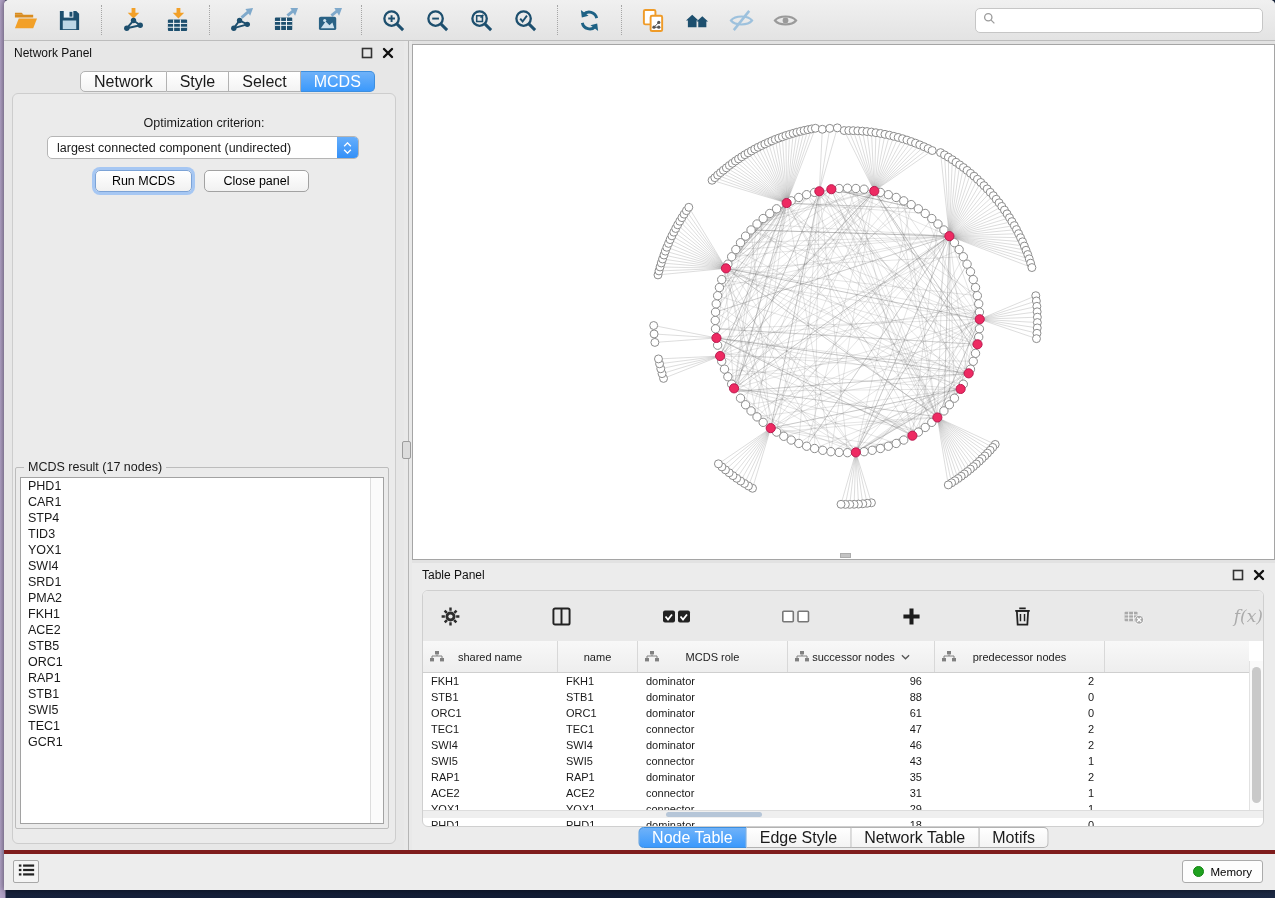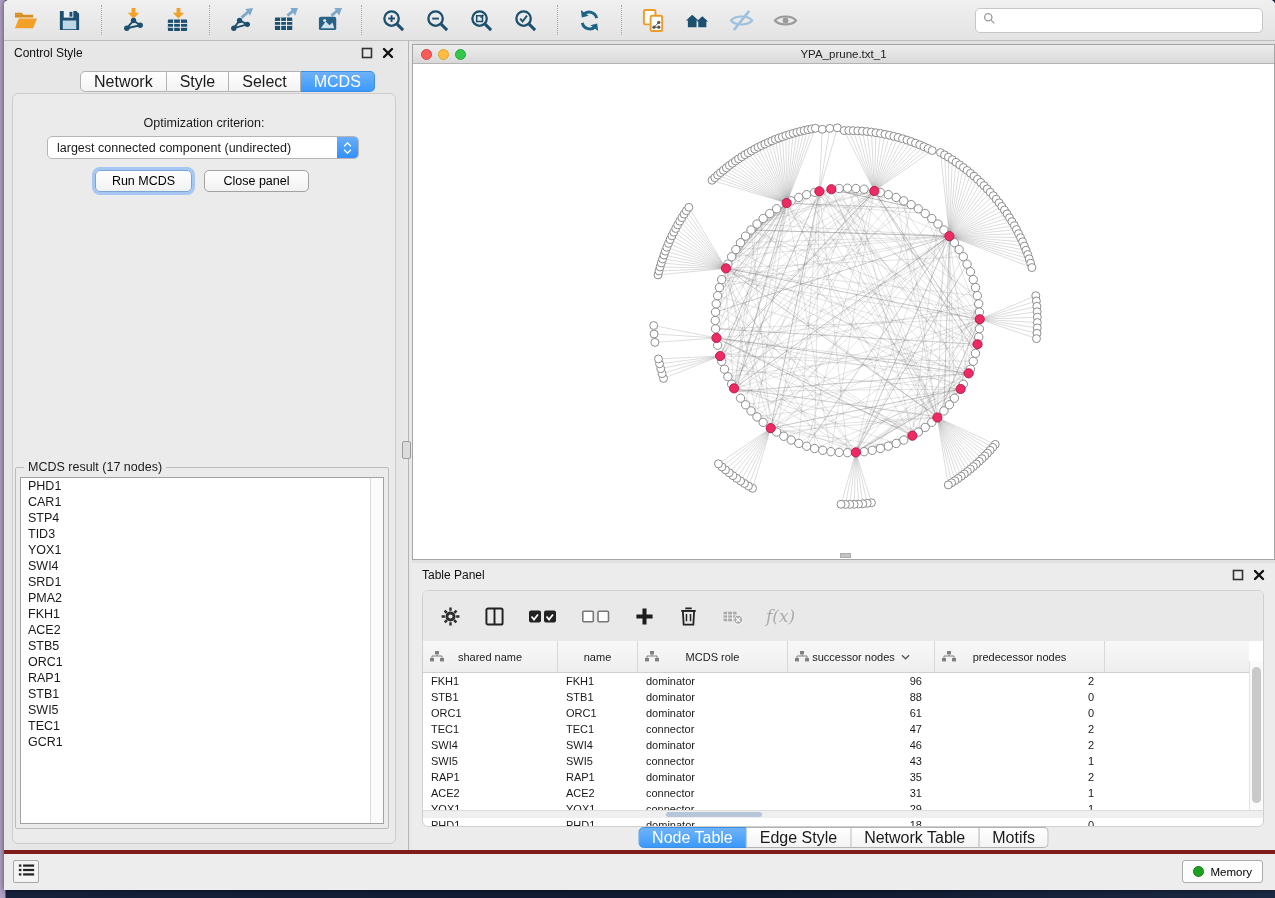--- a/index.html
+++ b/index.html
@@ -79,21 +79,21 @@
   #net-title { position:absolute; left:0; right:0; text-align:center; font-size:11.5px; color:#222; }
   #net-canvas { position:absolute; left:0; right:0; top:19px; bottom:0; background:#fff; overflow:hidden; }
   #net-svg { position:absolute; left:0; top:0; width:100%; height:100%; }
   #net-hthumb { position:absolute; bottom:1px; left:427px; width:11px; height:5px; background:#c3c3c3; border:1px solid #adadad; }
 
   
   #table-panel { position:absolute; left:0; top:522px; right:0; bottom:0; background:#ececec; }
   #tp-box { position:absolute; left:10px; right:11px; top:27px; bottom:23px; background:#fff;
             border:1px solid #cfcfcf; border-radius:6px; overflow:hidden; }
   #tp-toolbar { position:absolute; top:0; left:0; right:0; height:50px; background:#e9e9e9;
-                display:flex; align-items:center; padding-left:17px; gap:23px; }
+                display:flex; align-items:center; padding-left:17px; gap:23px;justify-content:space-between; }
   .tpi { display:inline-flex; align-items:center; justify-content:center; }
   .tpi svg { width:21px; height:21px; }
   .tpi.wide svg { width:30px; height:17px; }
   #fx-label { font-size:17px; color:#ababab; font-family:"DejaVu Serif",serif; font-style:italic; }
   #tbl { position:absolute; left:0; right:0; top:50px; bottom:8px; }
   .t-head { display:grid; grid-template-columns:135px 80px 150px 147px 170px 1fr; height:32px;
             background:linear-gradient(#f8f8f8,#eeeeee); border-bottom:1px solid #cfcfcf; margin-right:14px; }
   .th { position:relative; display:flex; align-items:center; justify-content:center; font-size:11px;
         color:#222; border-right:1px solid #d8d8d8; }
   .th .hier { position:absolute; left:7px; width:14px; height:11px; }
@@ -276,21 +276,21 @@
       <span><svg viewBox="0 0 16 16">
             <circle cx="6.5" cy="6.5" r="4.5" fill="none" stroke="#9b9b9b" stroke-width="1.6"></circle>
             <path d="M10 10l4 4" stroke="#9b9b9b" stroke-width="1.6"></path>
           </svg></span>
       <input id="search-input" value="" style="">
     </span>
   </div>
 
   <div id="control-panel">
     <div class="panel-head">
-      <span class="panel-title">Control Style</span>
+      <span class="panel-title">Network Panel</span>
       <span class="panel-btns">
         <span>
             <svg viewBox="0 0 12 12">
               <rect x="1.5" y="1.5" width="9" height="9" fill="none" stroke="#333" stroke-width="1.6"></rect>
             </svg>
           </span>
         <span>
             <svg viewBox="0 0 12 12">
               <path d="M2 2l8 8M10 2l-8 8" stroke="#111" stroke-width="2.4" stroke-linecap="round"></path>
             </svg>
@@ -343,26 +343,20 @@
       </div>
     </div>
   </div>
 
   <div id="v-divider"></div>
   <div id="v-handle"></div>
 
   <div id="right-region">
 
     <div id="net-window">
-      <div id="net-titlebar">
-        <span id="net-title">YPA_prune.txt_1</span>
-        <span class="tl" id="tl-close"></span>
-        <span class="tl" id="tl-min"></span>
-        <span class="tl" id="tl-zoom"></span>
-      </div>
       <div id="net-canvas">
         <svg id="net-svg" viewBox="0 0 866 492" preserveAspectRatio="xMidYMid meet">
             <line x1="375.8" y1="136.9" x2="300.8" y2="114.0" stroke="rgba(125,125,125,0.38)" stroke-width="0.7"></line>
             <line x1="375.8" y1="136.9" x2="303.6" y2="111.4" stroke="rgba(125,125,125,0.38)" stroke-width="0.7"></line>
             <line x1="375.8" y1="136.9" x2="306.4" y2="108.8" stroke="rgba(125,125,125,0.38)" stroke-width="0.7"></line>
             <line x1="375.8" y1="136.9" x2="309.3" y2="106.3" stroke="rgba(125,125,125,0.38)" stroke-width="0.7"></line>
             <line x1="375.8" y1="136.9" x2="312.2" y2="103.9" stroke="rgba(125,125,125,0.38)" stroke-width="0.7"></line>
             <line x1="375.8" y1="136.9" x2="315.2" y2="101.5" stroke="rgba(125,125,125,0.38)" stroke-width="0.7"></line>
             <line x1="375.8" y1="136.9" x2="318.2" y2="99.1" stroke="rgba(125,125,125,0.38)" stroke-width="0.7"></line>
             <line x1="375.8" y1="136.9" x2="321.2" y2="96.9" stroke="rgba(125,125,125,0.38)" stroke-width="0.7"></line>

